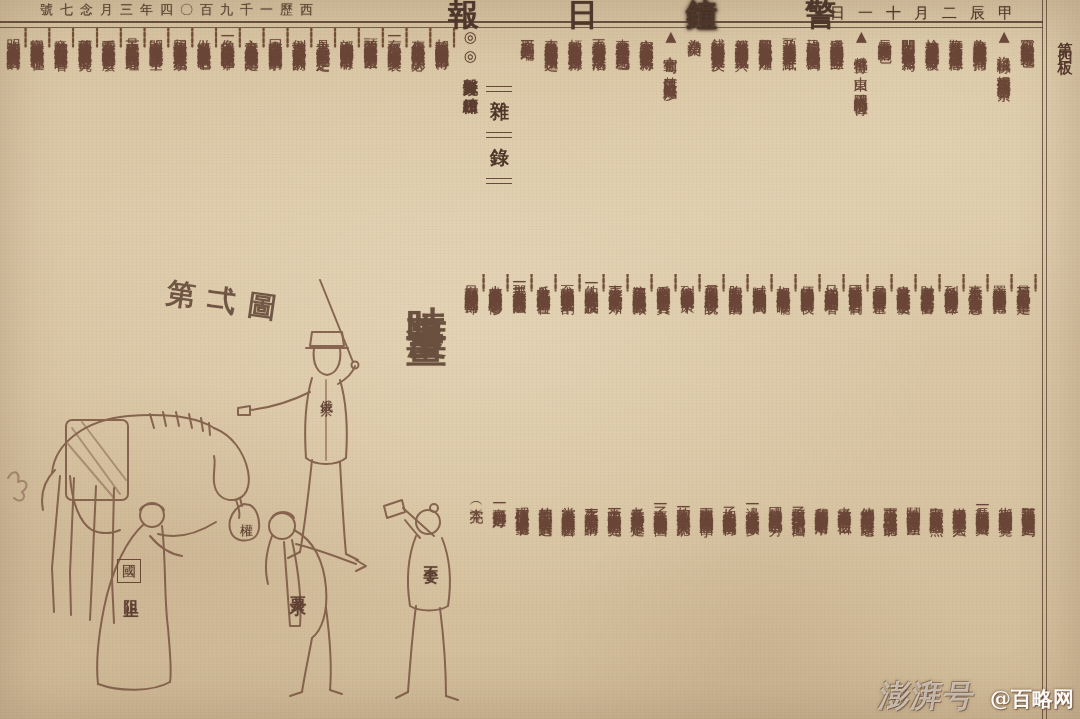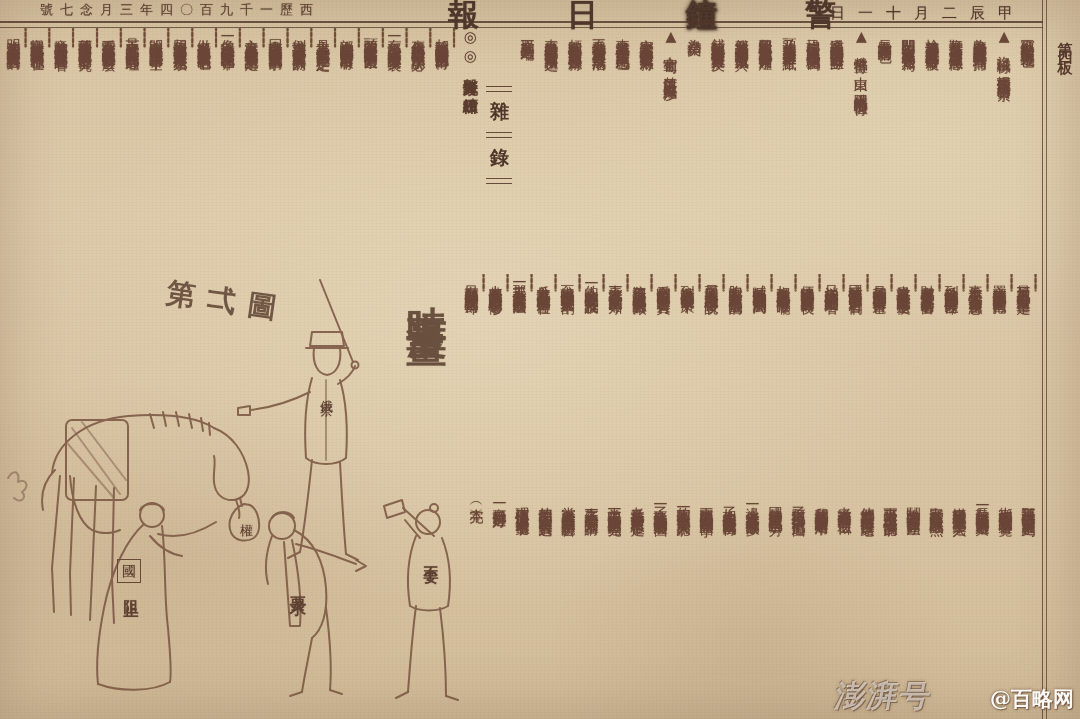--- a/index.html
+++ b/index.html
@@ -73,21 +73,21 @@
   #tag-elder{left:121px;top:320px;font-size:15px;font-weight:700;letter-spacing:3px;}
   #tag-officer{left:317px;top:122px;font-size:13px;letter-spacing:2px;}
   #tag-bowing{left:287px;top:316px;font-size:16px;font-weight:700;letter-spacing:3px;}
   #tag-worker{left:421px;top:287px;font-size:15px;font-weight:700;letter-spacing:3px;}
   
   #watermark{position:absolute;right:6px;bottom:2px;display:flex;align-items:baseline;gap:14px;z-index:9;}
   #wm-brand{font-size:30px;font-weight:800;transform:skewX(-10deg);color:rgba(250,247,242,.6);
     text-shadow:1px 1px 0 rgba(90,60,40,.55),-1px -1px 0 rgba(90,60,40,.45),0 0 4px rgba(80,55,38,.4);
     letter-spacing:2px;}
   #wm-account{font-size:21px;font-weight:700;color:#fbf9f5;
-    text-shadow:0 0 3px rgba(100,70,50,.9),1px 1px 1px rgba(100,70,50,.7);margin-left:44px;}
+    text-shadow:0 0 3px rgba(100,70,50,.9),1px 1px 1px rgba(100,70,50,.7);}
 </style>
 </head>
 <body>
 
 <div id="paper">
 
   <div id="date-left">號七念月三年四〇百九千一歷西</div>
   <div id="masthead">
     <span>警</span>
     <span class="blot">鐘</span>

